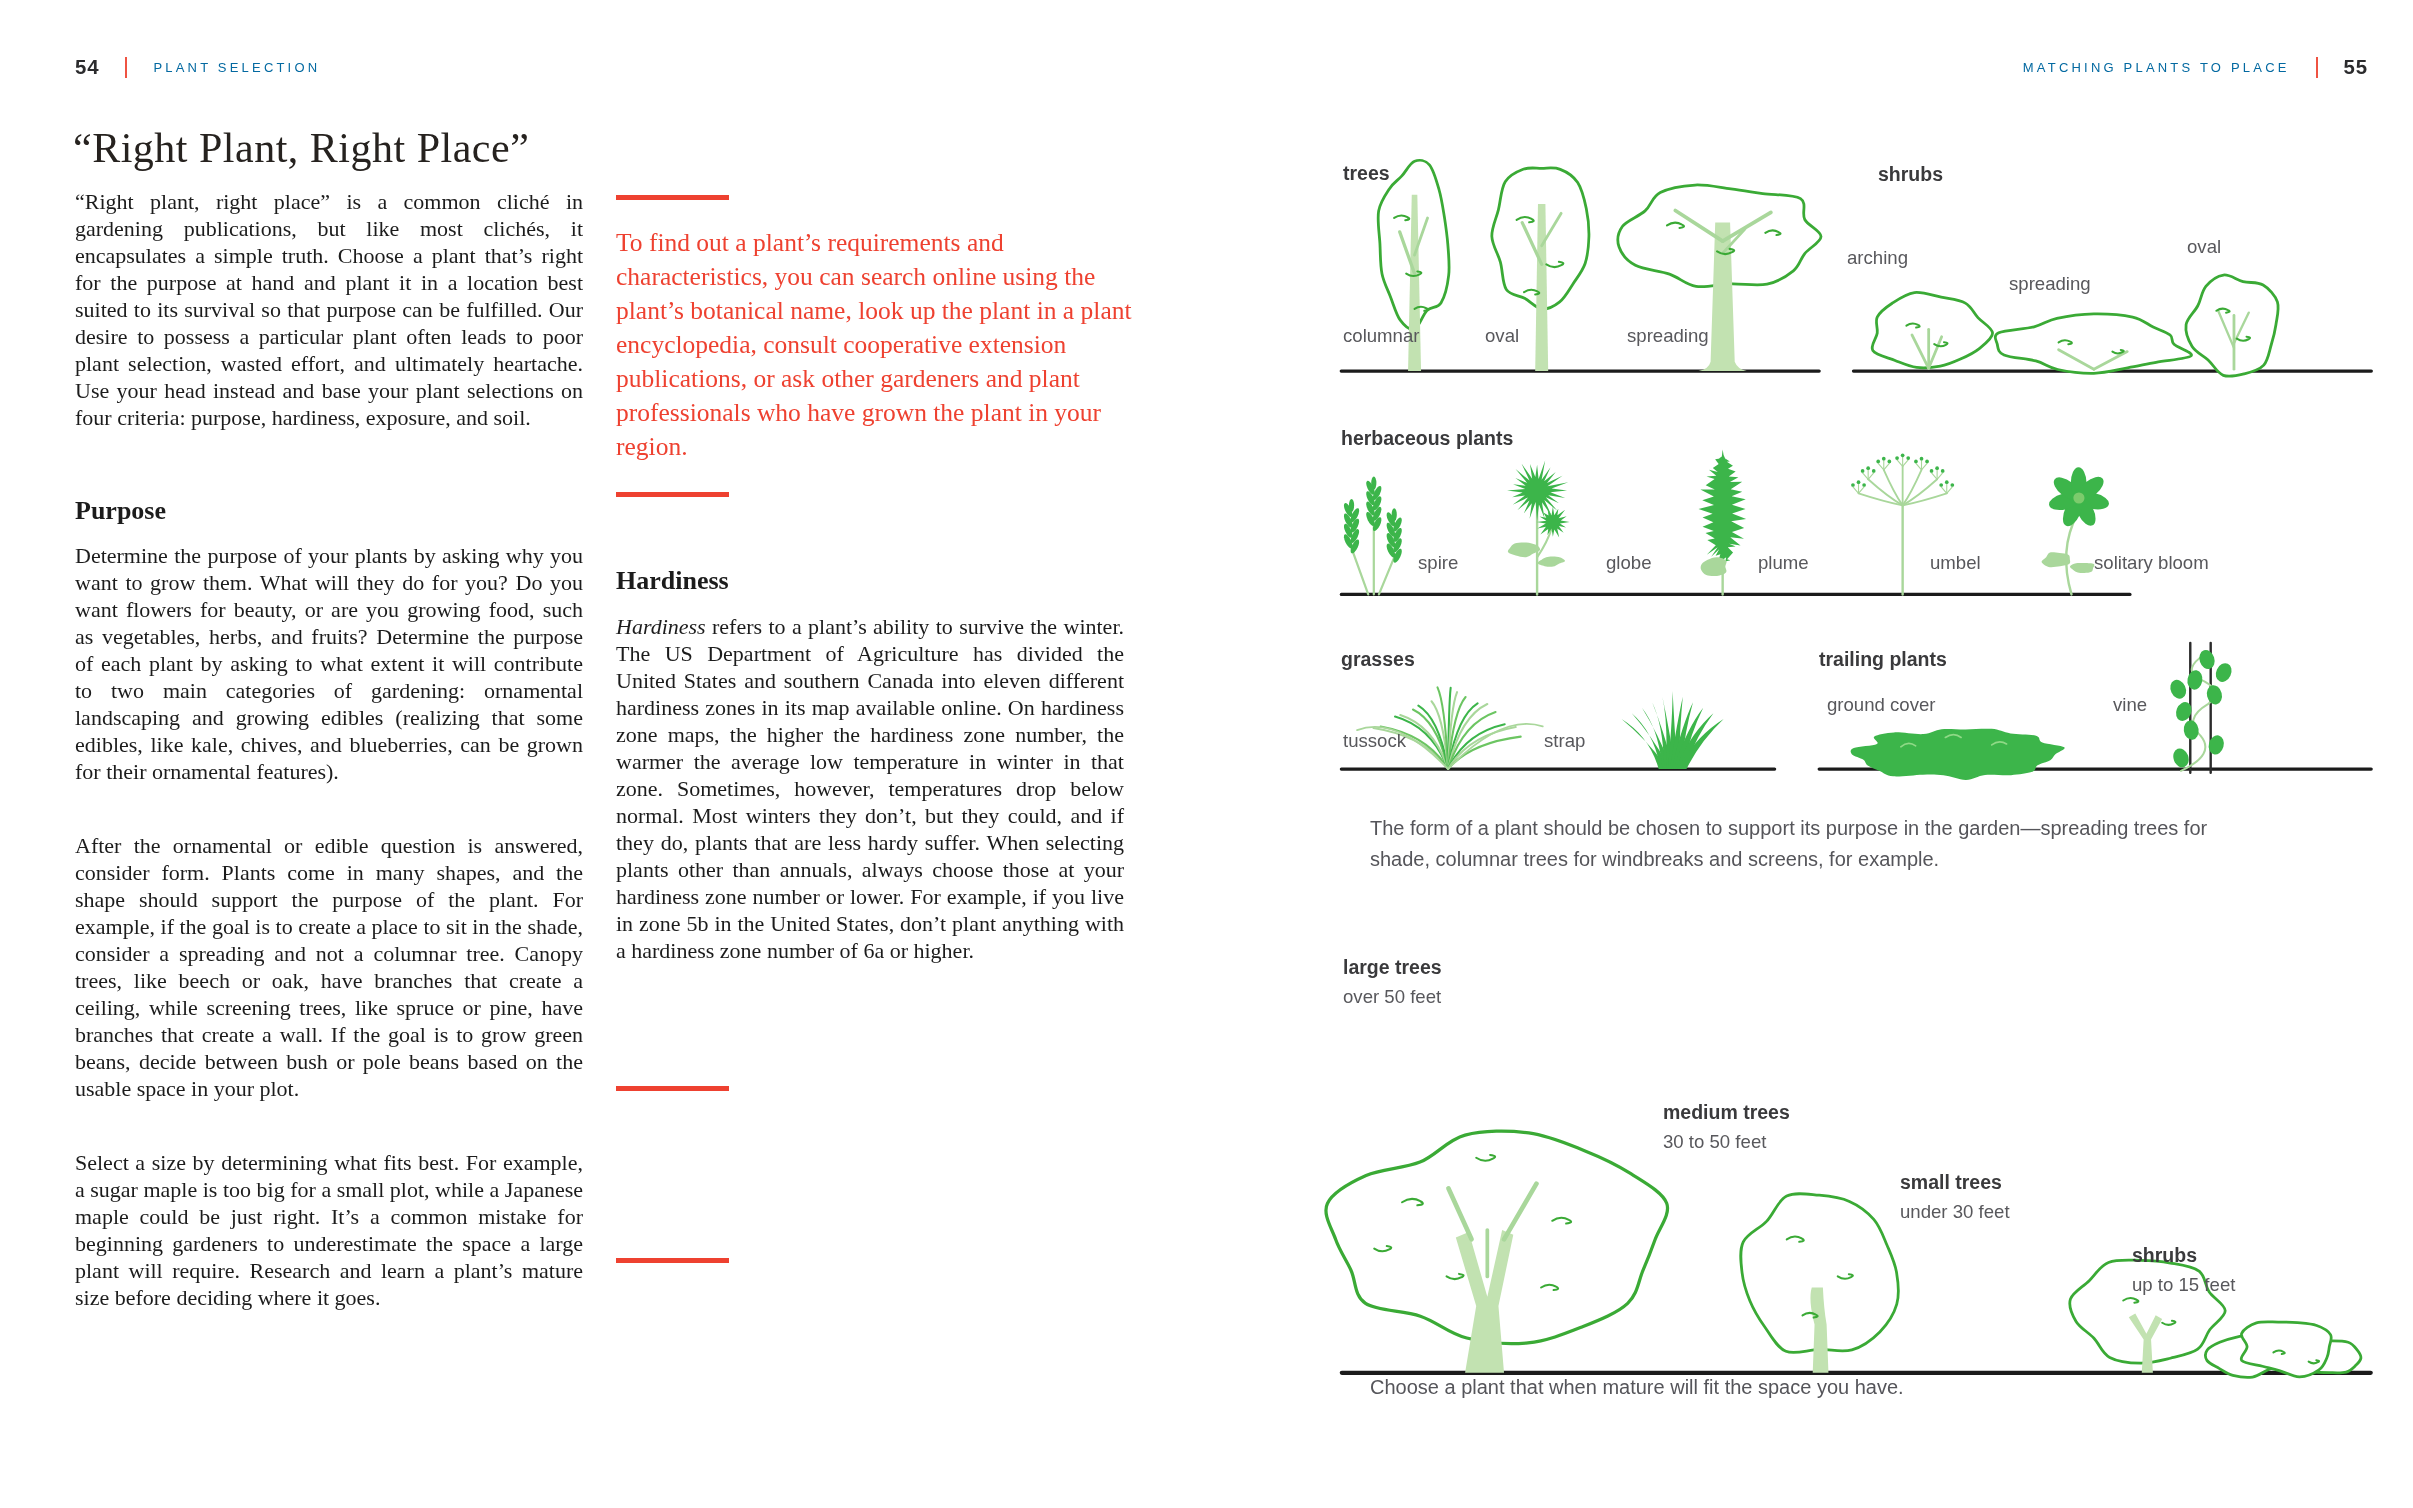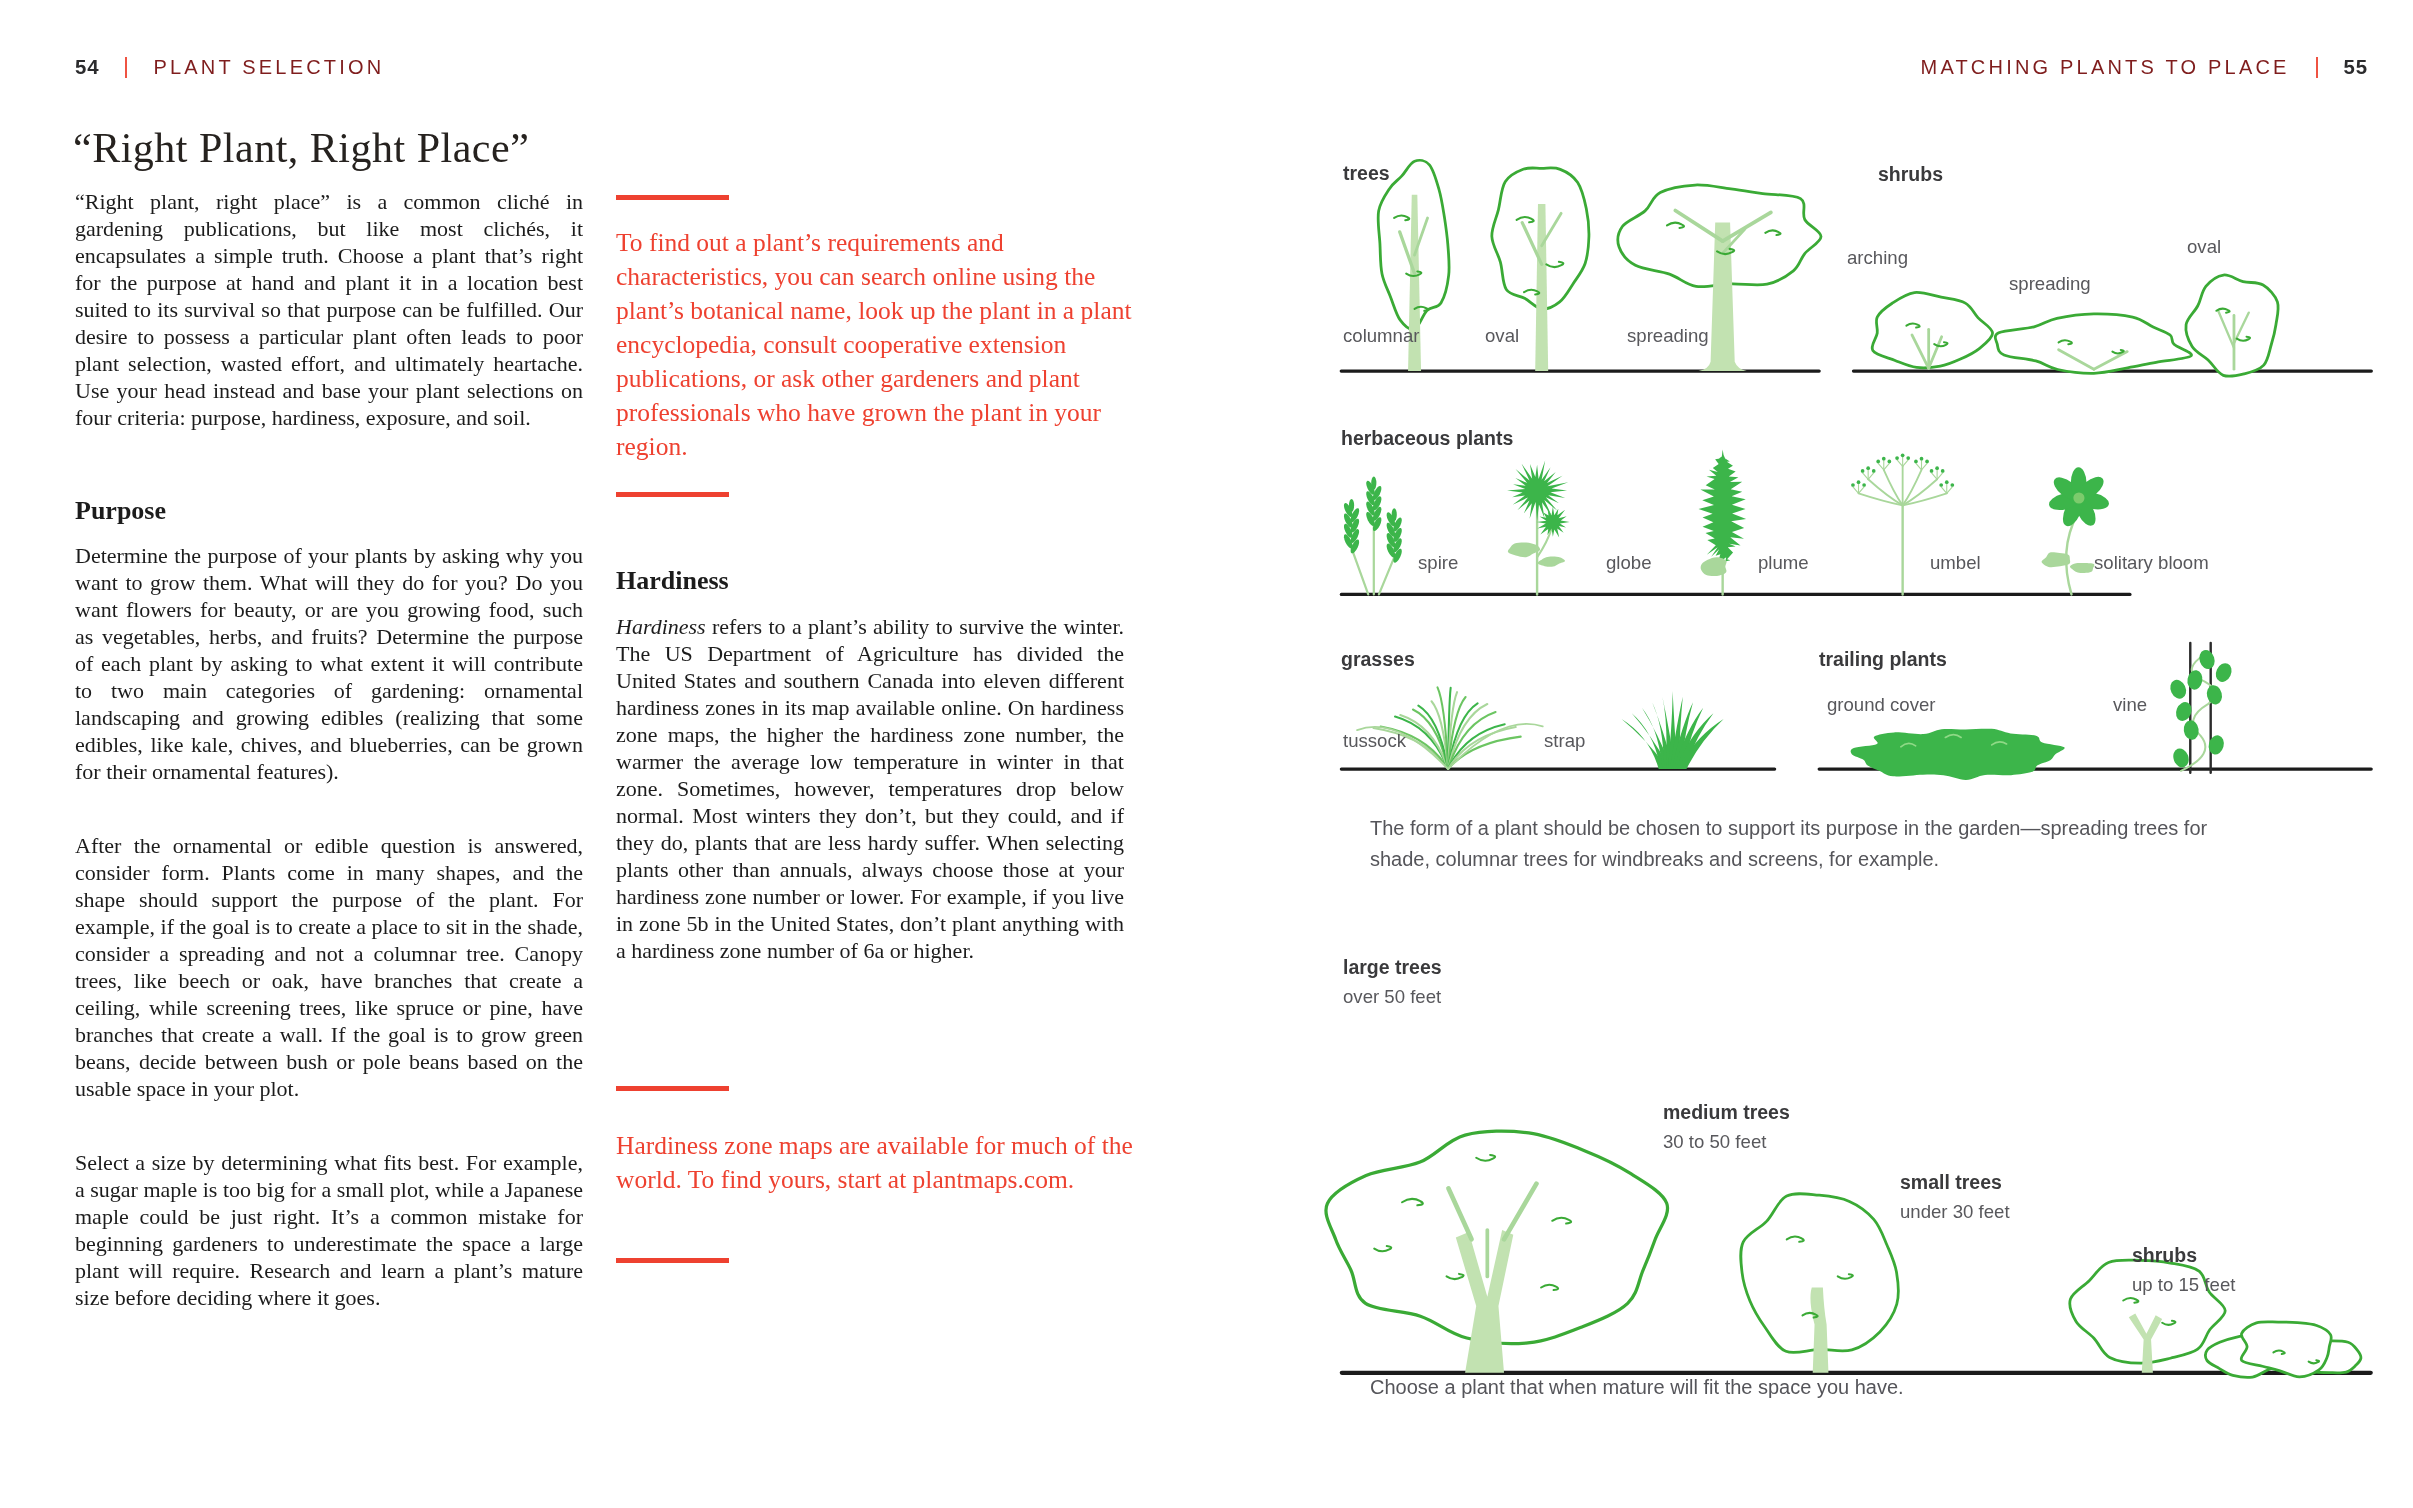--- a/index.html
+++ b/index.html
@@ -4,21 +4,21 @@
 <style>
   html,body{margin:0;padding:0;background:#ffffff;}
   .spread{position:relative;width:2413px;height:1508px;background:#ffffff;
           font-family:"Liberation Sans",sans-serif;overflow:hidden;color:#1c1c1c;}
 
   
   .hdr{position:absolute;top:56px;display:flex;align-items:center;gap:26px;}
   .hdr-left{left:75px;}
   .hdr-right{right:45px;}
   .pgnum{font-weight:700;font-size:20.4px;letter-spacing:0.9px;color:#2b2b2d;}
-  .secname{font-size:20px;letter-spacing:3.2px;color:#7f1d1d;}
+  .secname{font-size:13px;letter-spacing:3.2px;color:#0369a1;}
   .vbar{width:1.9px;height:20.4px;background:#ef5342;}
 
   
   .title{position:absolute;left:73px;top:124px;margin:0;font-family:"Liberation Serif",serif;
          font-weight:400;font-size:42px;color:#26221f;letter-spacing:0.5px;}
   .bodypar{position:absolute;left:75px;width:508px;margin:0;font-family:"Liberation Serif",serif;
            font-size:22px;line-height:27px;text-align:justify;color:#1c1c1c;hyphens:auto;}
   .col2{left:616px;}
   .sechead{position:absolute;left:75px;margin:0;font-family:"Liberation Serif",serif;
            font-weight:700;font-size:26px;color:#1c1c1c;}
@@ -54,21 +54,20 @@
   <p class="bodypar" style="top:1149px;">Select a size by determining what fits best. For example, a sugar maple is too big for a small plot, while a Japanese maple could be just right. It’s a common mistake for beginning gardeners to underestimate the space a large plant will require. Research and learn a plant’s mature size before deciding where it goes.</p>
 
   <div class="rule" style="top:195px;"></div>
   <p class="callout" style="top:226px;">To find out a plant’s requirements and characteristics, you can search online using the plant’s botanical name, look up the plant in a plant encyclopedia, consult cooperative extension publications, or ask other gardeners and plant professionals who have grown the plant in your region.</p>
   <div class="rule" style="top:492px;"></div>
 
   <h2 class="sechead col2" style="left:616px;top:566px;">Hardiness</h2>
   <p class="bodypar" style="left:616px;top:613px;"><em>Hardiness</em><span> refers to a plant’s ability to survive the winter. The US Department of Agriculture has divided the United States and southern Canada into eleven different hardiness zones in its map available online. On hardiness zone maps, the higher the hardiness zone number, the warmer the average low temperature in winter in that zone. Sometimes, however, temperatures drop below normal. Most winters they don’t, but they could, and if they do, plants that are less hardy suffer. When selecting plants other than annuals, always choose those at your hardiness zone number or lower. For example, if you live in zone 5b in the United States, don’t plant anything with a hardiness zone number of 6a or higher.</span></p>
 
   <div class="rule" style="top:1086px;"></div>
-  <p class="callout" style="top:1129px;">Hardiness zone maps are available for much of the world. To find yours, start at plantmaps.com.</p>
   <div class="rule" style="top:1258px;"></div>
 
   <header class="hdr hdr-right">
     <span class="secname">MATCHING PLANTS TO PLACE</span>
     <span class="vbar"></span>
     <span class="pgnum">55</span>
   </header>
 
   <svg id="svgForms" class="diagram" style="left:1318px;top:153px;" width="1058" height="232" viewBox="0 0 1140 250">
       <path d="M25,235L540,235" fill="none" stroke="#1b1b1b" stroke-width="3.5" stroke-linecap="round" stroke-linejoin="round"></path>

